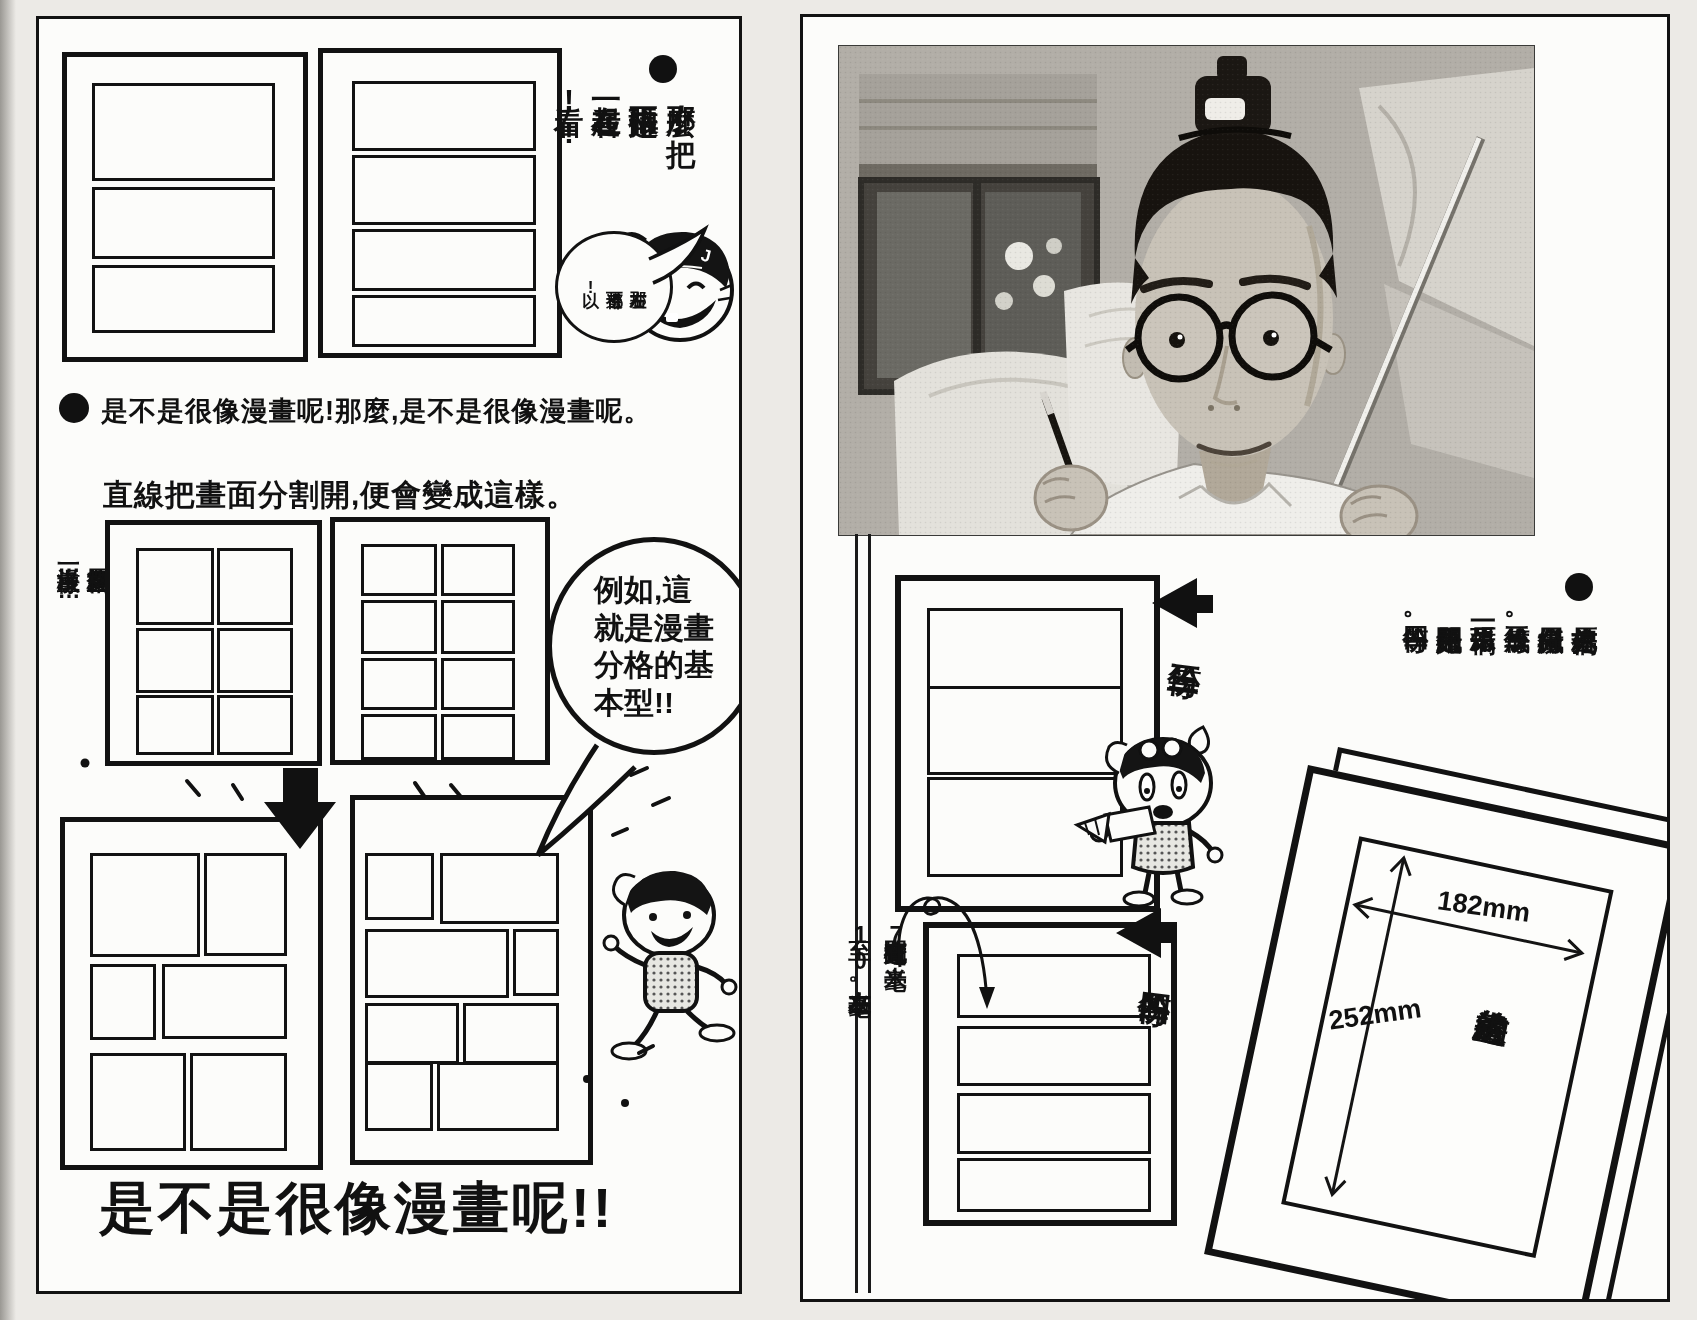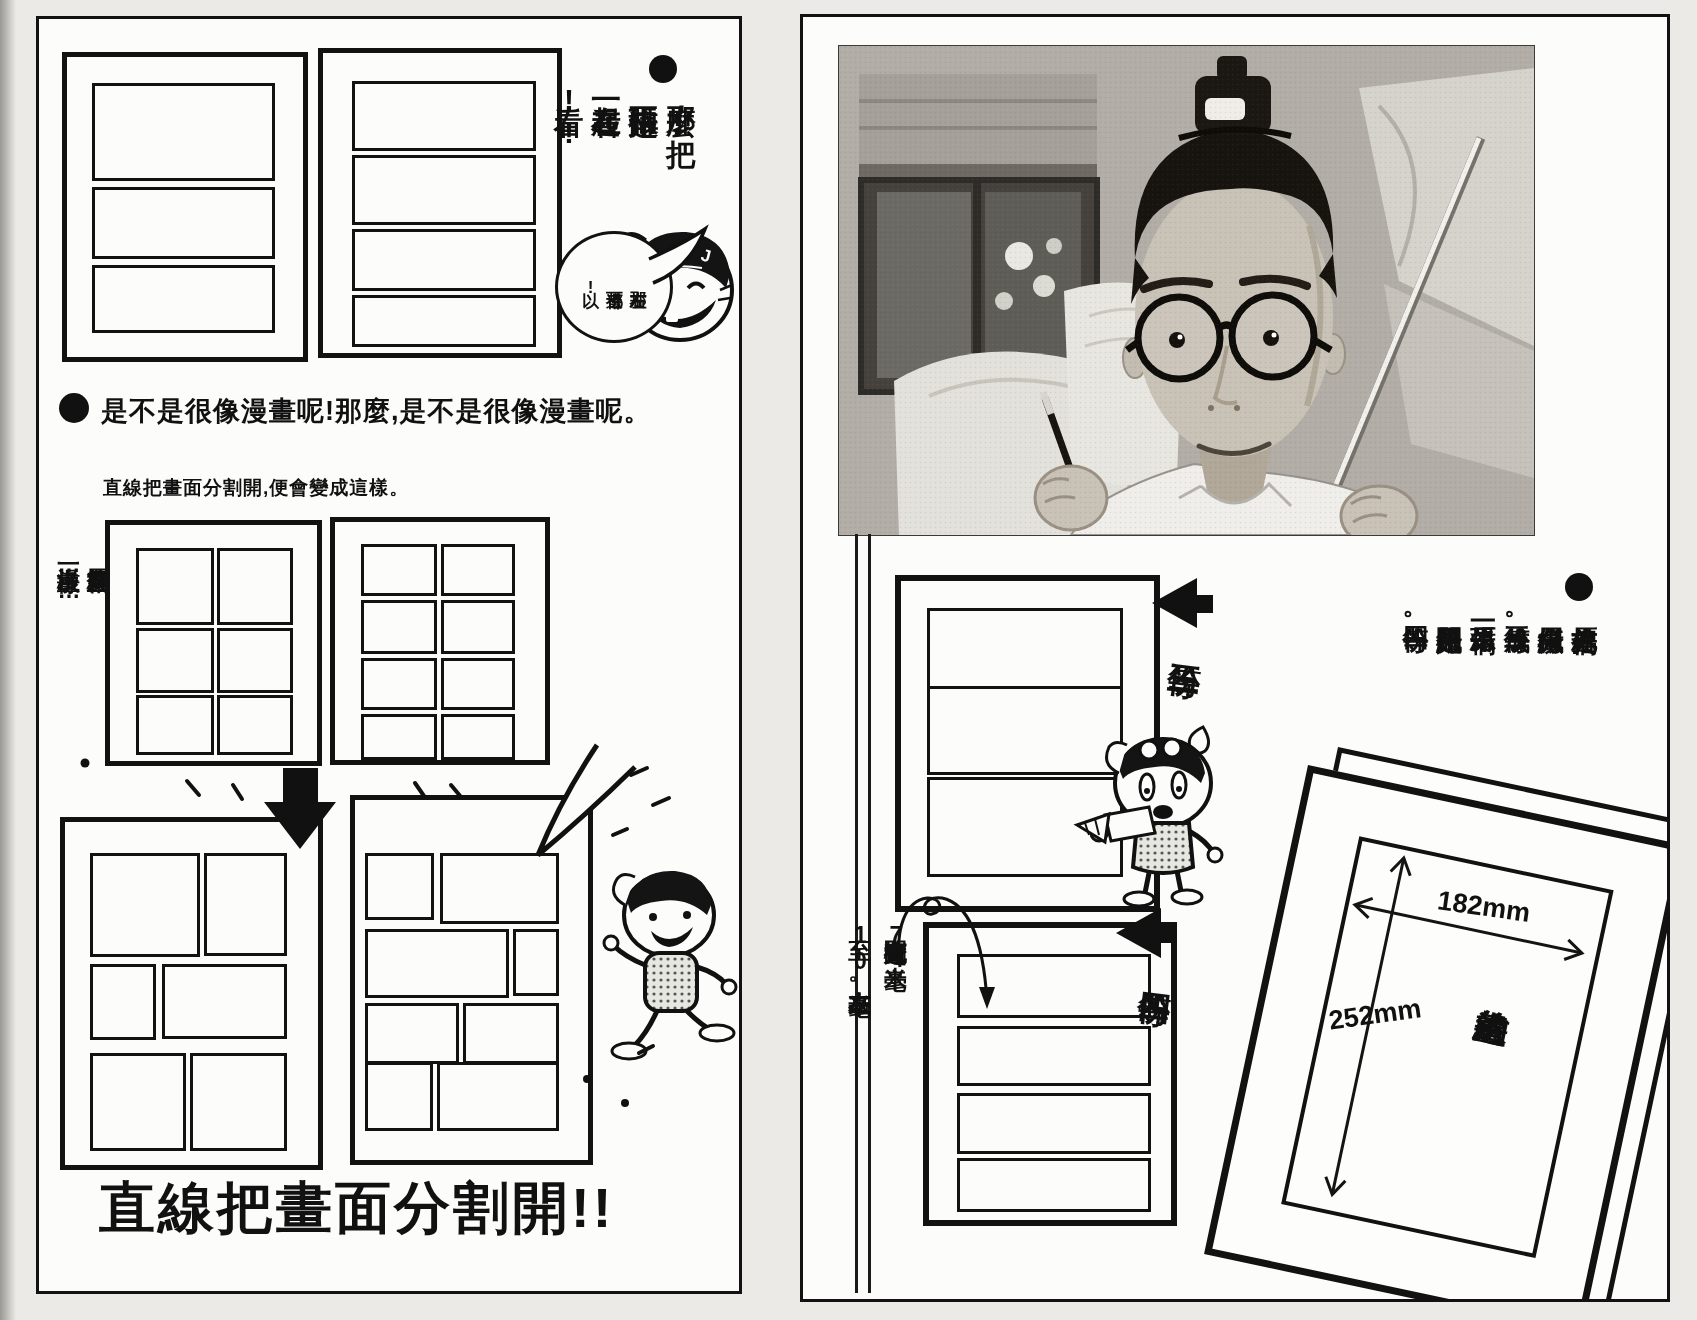--- a/index.html
+++ b/index.html
@@ -93,21 +93,21 @@
 
     <div class="bubble" style="left:516px;top:212px;width:112px;height:106px;border-width:3px;">
       <div class="vtext" style="position:static;font-size:17px;line-height:1.4;font-weight:700;">左右那
 邊都可
 以!</div>
     </div>
 
     <span class="bullet" style="left:20px;top:374px;width:30px;height:30px;"></span>
     <div class="htext" style="left:62px;top:374px;font-size:27px;letter-spacing:1px;">是不是很像漫畫呢!那麼,是不是很像漫畫呢。</div>
 
-    <div class="htext" style="left:64px;top:456px;font-size:19px;letter-spacing:1px;">直線把畫面分割開,便會變成這樣。</div>
+    <div class="htext" style="left:64px;top:456px;font-size:30px;letter-spacing:1px;">直線把畫面分割開,便會變成這樣。</div>
 
     <div class="vtext" style="left:12px;top:532px;width:62px;height:220px;font-size:23px;line-height:1.3;font-weight:700;">簡直好像四格
 漫畫一樣……</div>
 
     <div class="panel" style="left:66px;top:501px;width:207px;height:236px;">
       <div class="box" style="left:26px;top:23px;width:72px;height:71px;"></div>
       <div class="box" style="left:107px;top:23px;width:70px;height:71px;"></div>
       <div class="box" style="left:26px;top:103px;width:72px;height:59px;"></div>
       <div class="box" style="left:107px;top:103px;width:70px;height:59px;"></div>
       <div class="box" style="left:26px;top:170px;width:72px;height:54px;"></div>
@@ -117,41 +117,47 @@
       <div class="box" style="left:26px;top:22px;width:70px;height:46px;"></div>
       <div class="box" style="left:106px;top:22px;width:68px;height:46px;"></div>
       <div class="box" style="left:26px;top:78px;width:70px;height:48px;"></div>
       <div class="box" style="left:106px;top:78px;width:68px;height:48px;"></div>
       <div class="box" style="left:26px;top:136px;width:70px;height:46px;"></div>
       <div class="box" style="left:106px;top:136px;width:68px;height:46px;"></div>
       <div class="box" style="left:26px;top:192px;width:70px;height:40px;"></div>
       <div class="box" style="left:106px;top:192px;width:68px;height:40px;"></div>
     </div>
 
+    <div class="bubble" style="left:508px;top:518px;width:204px;height:208px;border-width:5px;">
+      <div class="htext" style="position:static;font-size:30px;line-height:1.25;">例如,這
+就是漫畫
+分格的基
+本型!!</div>
+    </div>
 
     <div class="panel" style="left:21px;top:798px;width:253px;height:343px;">
       <div class="box" style="left:25px;top:31px;width:104px;height:98px;"></div>
       <div class="box" style="left:139px;top:31px;width:77px;height:97px;"></div>
       <div class="box" style="left:25px;top:142px;width:60px;height:70px;"></div>
       <div class="box" style="left:97px;top:142px;width:119px;height:69px;"></div>
       <div class="box" style="left:25px;top:231px;width:90px;height:92px;"></div>
       <div class="box" style="left:125px;top:231px;width:91px;height:92px;"></div>
     </div>
     <div class="panel" style="left:311px;top:776px;width:233px;height:360px;">
       <div class="box" style="left:10px;top:53px;width:63px;height:61px;"></div>
       <div class="box" style="left:85px;top:53px;width:113px;height:65px;"></div>
       <div class="box" style="left:10px;top:129px;width:138px;height:63px;"></div>
       <div class="box" style="left:158px;top:129px;width:40px;height:61px;"></div>
       <div class="box" style="left:10px;top:203px;width:88px;height:55px;"></div>
       <div class="box" style="left:108px;top:203px;width:90px;height:55px;"></div>
       <div class="box" style="left:10px;top:262px;width:62px;height:63px;"></div>
       <div class="box" style="left:82px;top:262px;width:116px;height:63px;"></div>
     </div>
 
-    <div class="htext" style="left:60px;top:1152px;font-size:56px;letter-spacing:3px;">直線把畫面分割開!!</div>
+    <div class="htext" style="left:60px;top:1152px;font-size:56px;letter-spacing:3px;">是不是很像漫畫呢!!</div>
 
     <svg class="overlay" width="700" height="1272" viewBox="0 0 700 1272">
       <g>
         <polygon points="244,749 244,783 225,783 261,830 297,783 279,783 279,749" fill="#111"></polygon>
       </g>
       <g>
         <path d="M610,240 Q646,224 666,210 Q650,250 614,264 Z" fill="#fcfcfa"></path>
         <path d="M610,240 Q646,224 666,210 Q650,250 614,264" fill="none" stroke="#111" stroke-width="3.5"></path>
       </g>
       <g>

